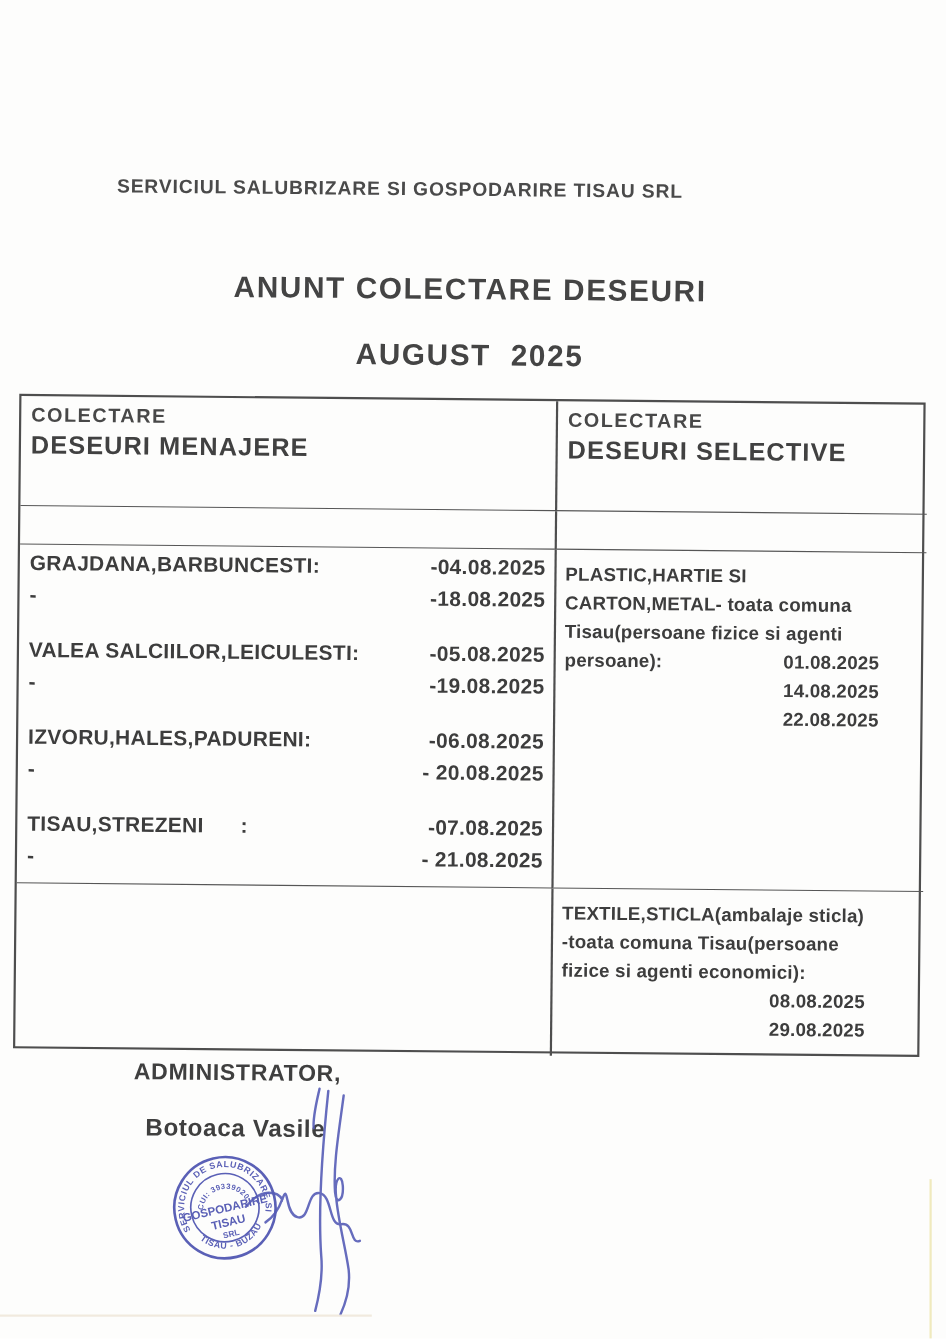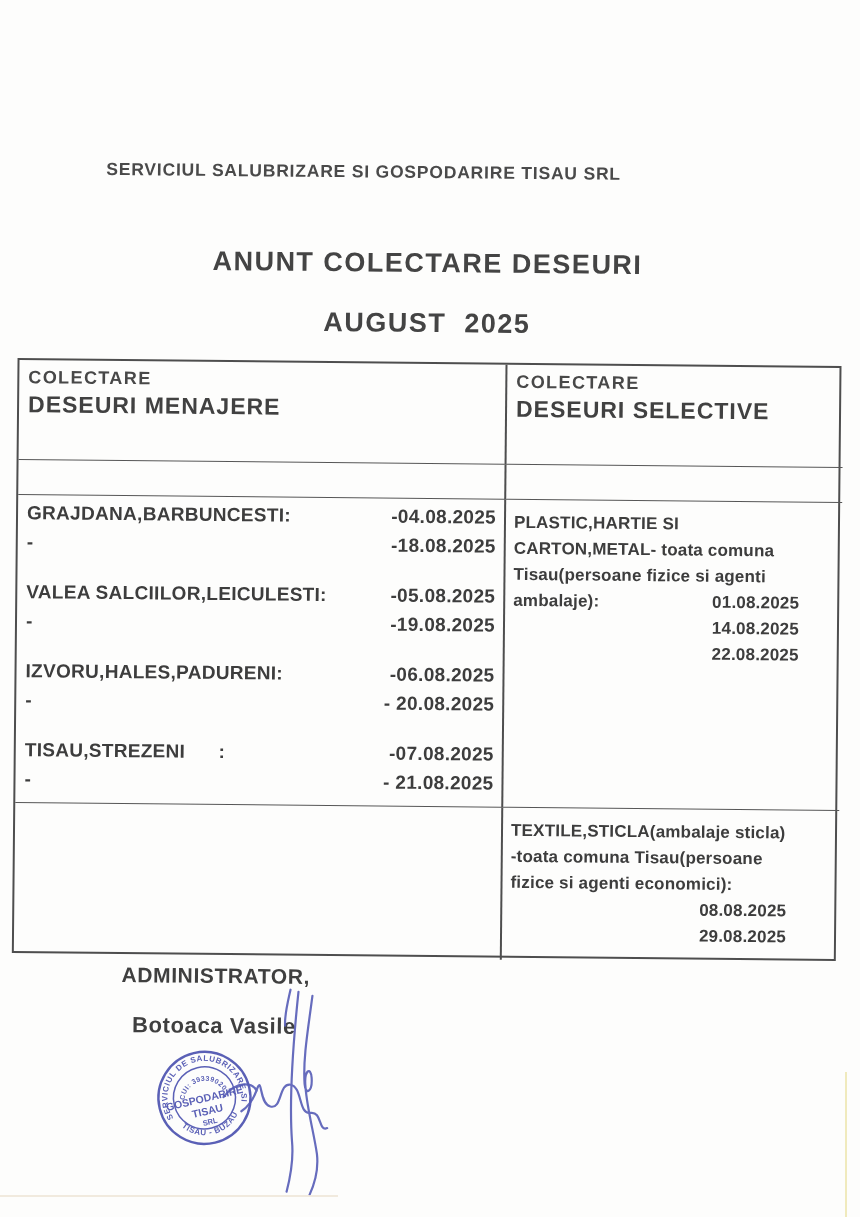--- a/index.html
+++ b/index.html
@@ -140,21 +140,21 @@
             <span class="loc">-</span>
             <span class="date">- 21.08.2025</span>
           </div>
         </div>
       </div>
       <div class="cell selective-cell col-right row-line">
         <div class="rline">PLASTIC,HARTIE SI</div>
         <div class="rline">CARTON,METAL- toata comuna</div>
         <div class="rline">Tisau(persoane fizice si agenti</div>
         <div class="rline-flex">
-          <span>ambalaje):</span>
+          <span>persoane):</span>
           <span class="rdate">01.08.2025</span>
         </div>
         <div class="rdates">
           <div>14.08.2025</div>
           <div>22.08.2025</div>
         </div>
       </div>
 
       <div class="cell"></div>
       <div class="cell selective-cell col-right">

